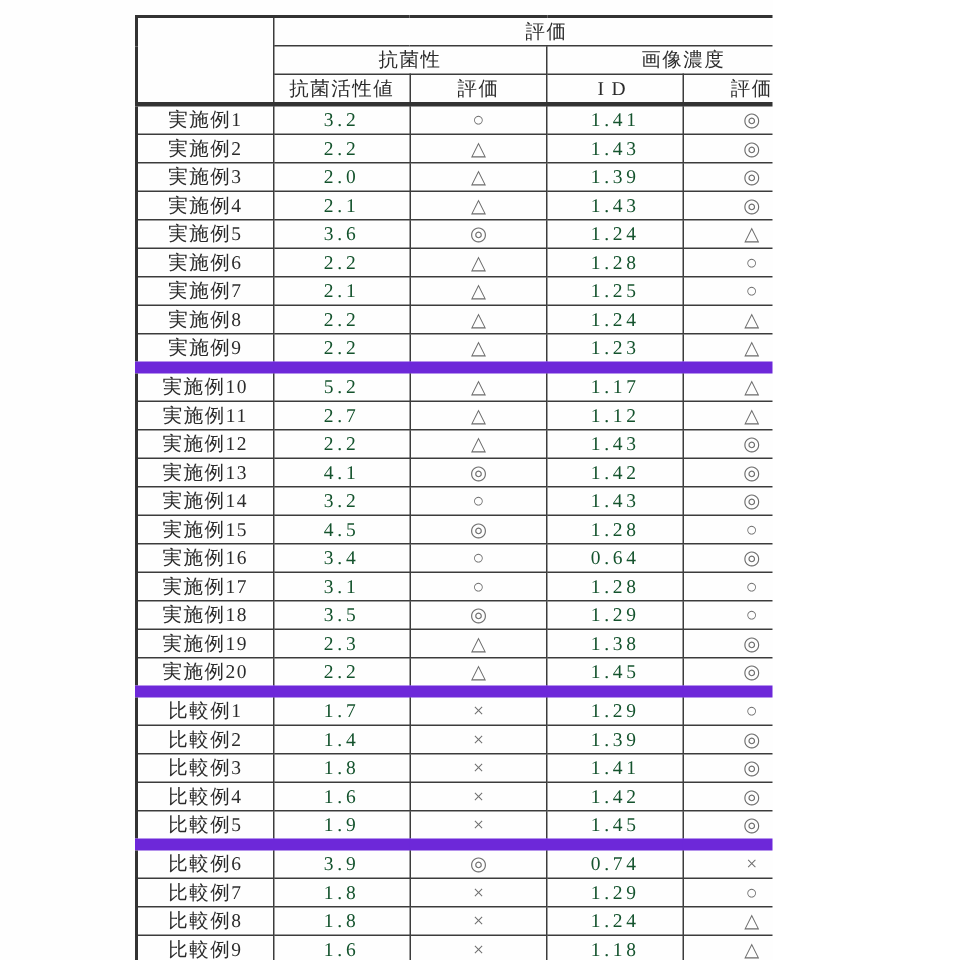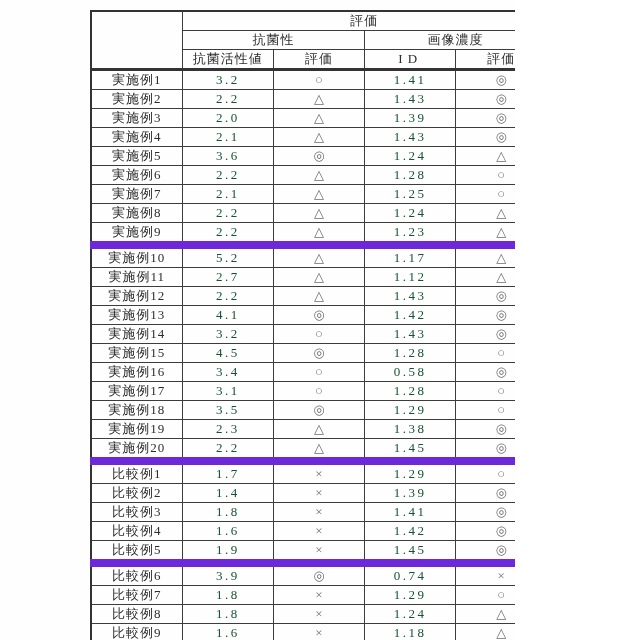--- a/index.html
+++ b/index.html
@@ -182,21 +182,21 @@
       <th class="row-label">実施例15</th>
       <td class="num">4.5</td>
       <td class="sym">◎</td>
       <td class="num">1.28</td>
       <td class="sym">○</td>
     </tr>
         <tr>
       <th class="row-label">実施例16</th>
       <td class="num">3.4</td>
       <td class="sym">○</td>
-      <td class="num">0.58</td>
+      <td class="num">0.64</td>
       <td class="sym">◎</td>
     </tr>
         <tr>
       <th class="row-label">実施例17</th>
       <td class="num">3.1</td>
       <td class="sym">○</td>
       <td class="num">1.28</td>
       <td class="sym">○</td>
     </tr>
         <tr>

